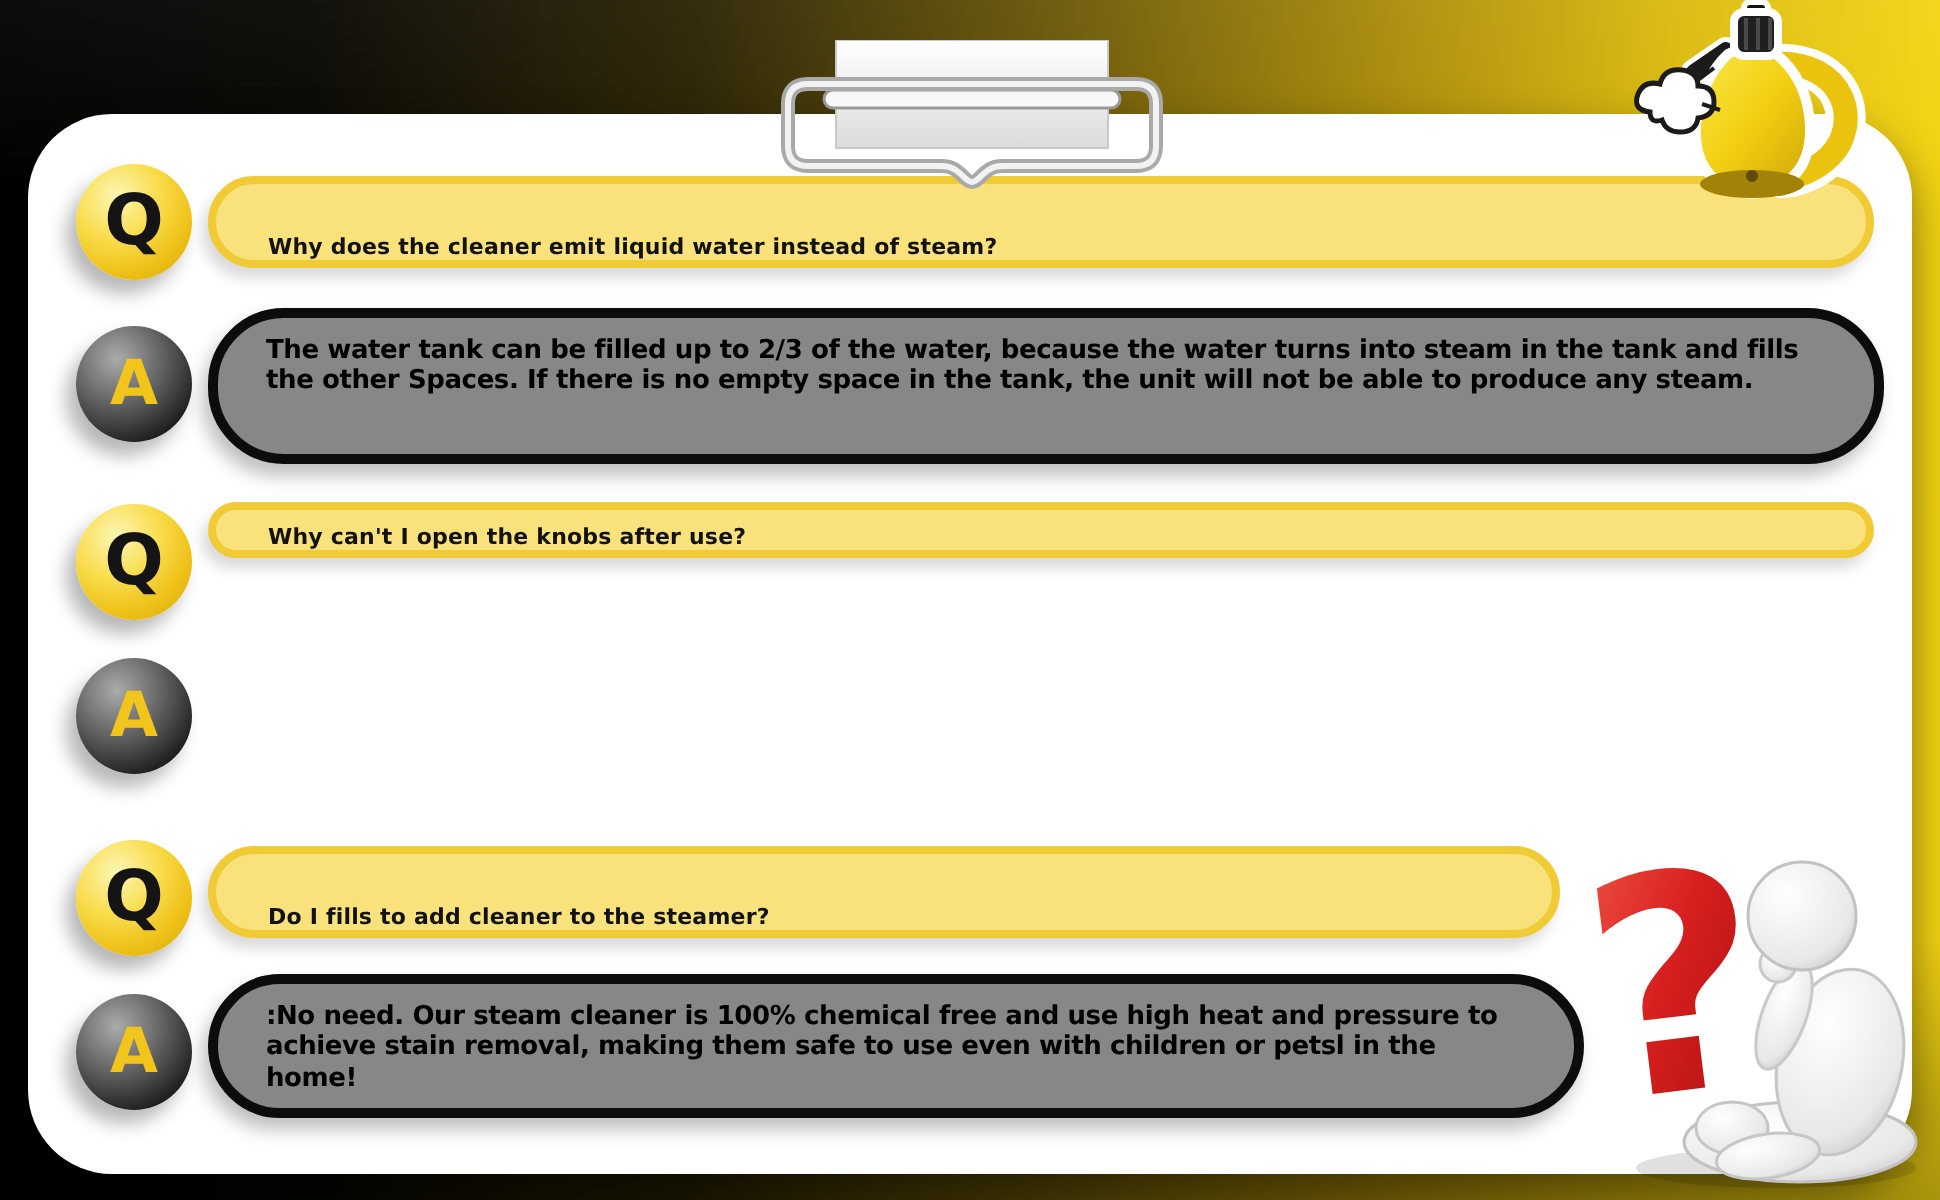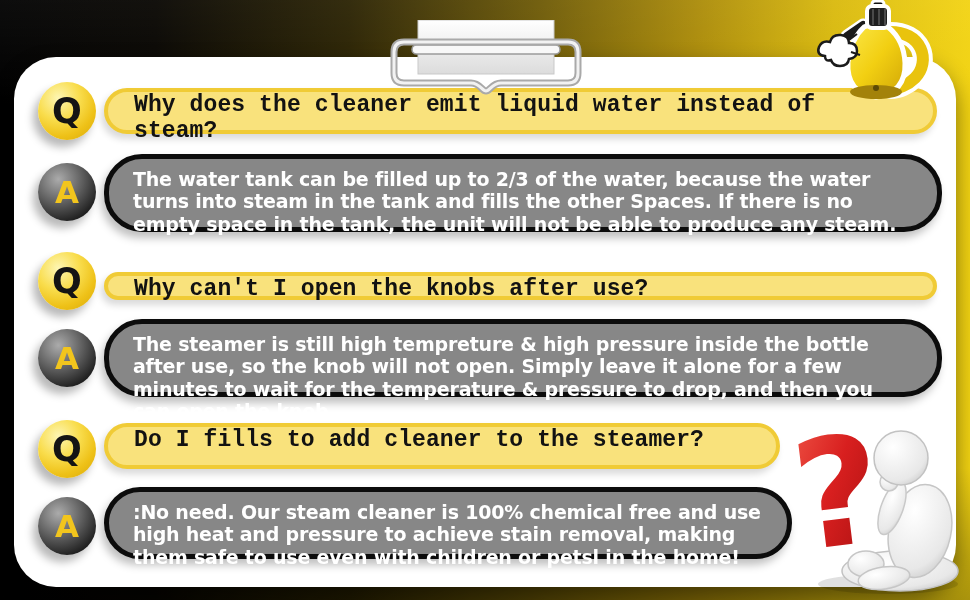--- a/index.html
+++ b/index.html
@@ -26,35 +26,34 @@
     box-shadow:-5px 7px 9px rgba(0,0,0,0.28);
   }
   .badge-a{
     background:radial-gradient(circle at 35% 28%, #ababab 0%, #606060 42%, #1e1e1e 78%, #000000 100%);
     color:#f2c51d;font-size:31px;
     box-shadow:-5px 7px 9px rgba(0,0,0,0.28);
   }
   .pill{position:absolute;box-sizing:border-box;z-index:2;}
   .pill-q{
     background:#f9e27c;border:4px solid #f0cb36;border-radius:27px;
-    display:flex;align-items:flex-start;padding:0 26px;
-    font-weight:bold;font-size:23px;color:#121212;letter-spacing:0.1px;
+    display:flex;align-items:flex-end;padding:0 26px;
+    font-weight:bold;font-size:11px;color:#121212;letter-spacing:0.1px;
     box-shadow:-3px 5px 7px rgba(0,0,0,0.15);
-    font-family:Liberation Mono, monospace;
   }
   .pill-a{
     background:#878787;border:5px solid #0c0c0c;border-radius:38px;
     padding:9px 24px 0 24px;
-    font-weight:bold;font-size:19px;line-height:1.18;letter-spacing:-0.2px;
-    color:#ffffff;
+    font-weight:bold;font-size:13px;line-height:1.18;letter-spacing:-0.2px;
+    color:#000000;
     box-shadow:-3px 6px 9px rgba(0,0,0,0.25);
   }
   .b-q1{left:38px;top:82px}   .p-q1{left:104px;top:88px;width:833px;height:46px}
   .b-a1{left:38px;top:163px}  .p-a1{left:104px;top:154px;width:838px;height:78px}
-  .b-q2{left:38px;top:252px}  .p-q2{left:104px;top:272px;width:833px;height:28px}
+  .b-q2{left:38px;top:252px}  .p-q2{left:104px;top:251px;width:833px;height:28px}
   .b-a2{left:38px;top:329px}  .p-a2{left:104px;top:319px;width:838px;height:78px}
   .b-q3{left:38px;top:420px}  .p-q3{left:104px;top:423px;width:676px;height:46px}
   .b-a3{left:38px;top:497px}  .p-a3{left:104px;top:487px;width:688px;height:72px}
   .clip{position:absolute;left:388px;top:20px;z-index:4;}
   .cleaner{position:absolute;left:803px;top:0;z-index:5;}
   .thinker{position:absolute;left:788px;top:416px;z-index:2;}
 </style>
 </head>
 <body>
 
@@ -140,21 +139,20 @@
     <span>Why does the cleaner emit liquid water instead of steam?</span>
   </div>
   <div class="badge badge-a b-a1">A</div>
   <div class="pill pill-a p-a1">The water tank can be filled up to 2/3 of the water, because the water turns into steam in the tank and fills the other Spaces. If there is no empty space in the tank, the unit will not be able to produce any steam.</div>
 
   <div class="badge badge-q b-q2">Q</div>
   <div class="pill pill-q p-q2">
     <span>Why can't I open the knobs after use?</span>
   </div>
   <div class="badge badge-a b-a2">A</div>
-  <div class="pill pill-a p-a2">The steamer is still high tempreture &amp; high pressure inside the bottle after use, so the knob will not open.  Simply leave it alone for a few minutes to wait for the temperature &amp; pressure to drop, and then you can open the knob.</div>
 
   <div class="badge badge-q b-q3">Q</div>
   <div class="pill pill-q p-q3">
     <span>Do I fills to add cleaner to the steamer?</span>
   </div>
   <div class="badge badge-a b-a3">A</div>
   <div class="pill pill-a p-a3">:No need.  Our steam cleaner is 100% chemical free and use high heat and pressure to achieve stain removal, making them safe to use even with children or petsl in the home!</div>
 
 </div>
 

